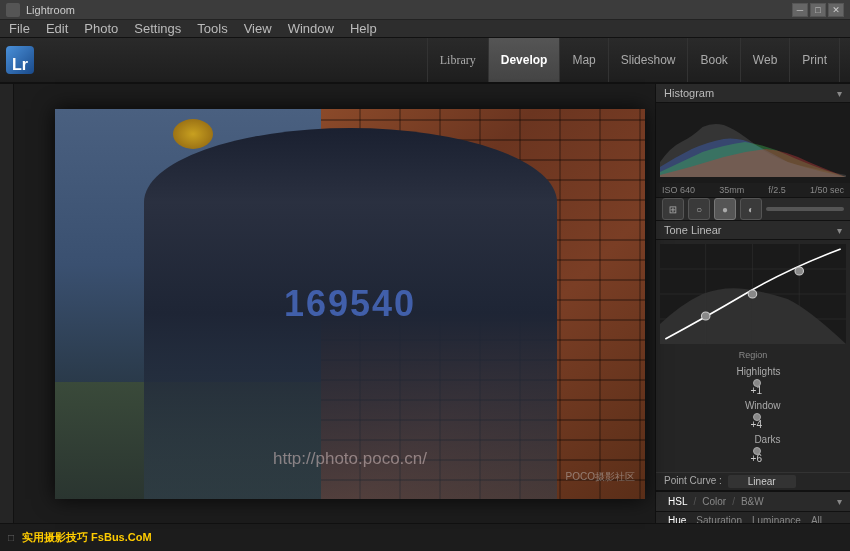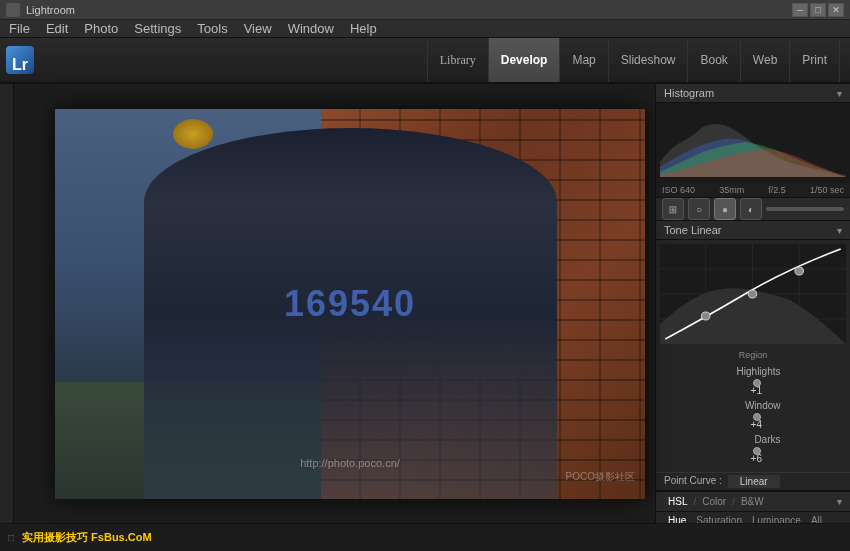--- a/index.html
+++ b/index.html
@@ -165,21 +165,21 @@
       color: rgba(80, 120, 220, 0.7);
       font-family: Arial, sans-serif;
       letter-spacing: 2px;
       pointer-events: none;
     }
     .watermark2 {
       position: absolute;
       bottom: 30px;
       left: 50%;
       transform: translateX(-50%);
-      font-size: 11px;
+      font-size: 17px;
       color: rgba(200, 180, 180, 0.6);
       white-space: nowrap;
       margin-top: 12px;
     }
     .watermark3 {
       position: absolute;
       bottom: 15px;
       right: 10px;
       font-size: 10px;
       color: rgba(200, 200, 200, 0.5);
@@ -315,21 +315,21 @@
     .slider-value { width: 18px; font-size: 10px; color: #ccc; text-align: right; flex-shrink: 0; }
 
     .point-curve-row {
       display: flex;
       align-items: flex-start;
       padding: 2px 8px;
       gap: 6px;
       border-top: 1px solid #333;
     }
     .point-curve-label { font-size: 10px; color: #aaa; }
-    .point-curve-value { font-size: 10px; color: #ccc; background: #333; padding: 1px 12px; border-radius: 2px; cursor: pointer; }
+    .point-curve-value { font-size: 10px; color: #ccc; background: #333; padding: 1px 20px; border-radius: 2px; cursor: pointer; }
 
     
     .hsl-section { border-top: 1px solid #111; }
     .hsl-tabs {
       display: flex;
       align-items: center;
       background: #2a2a2a;
       border-bottom: 1px solid #111;
       padding: 3px 8px;
       gap: 2px;

